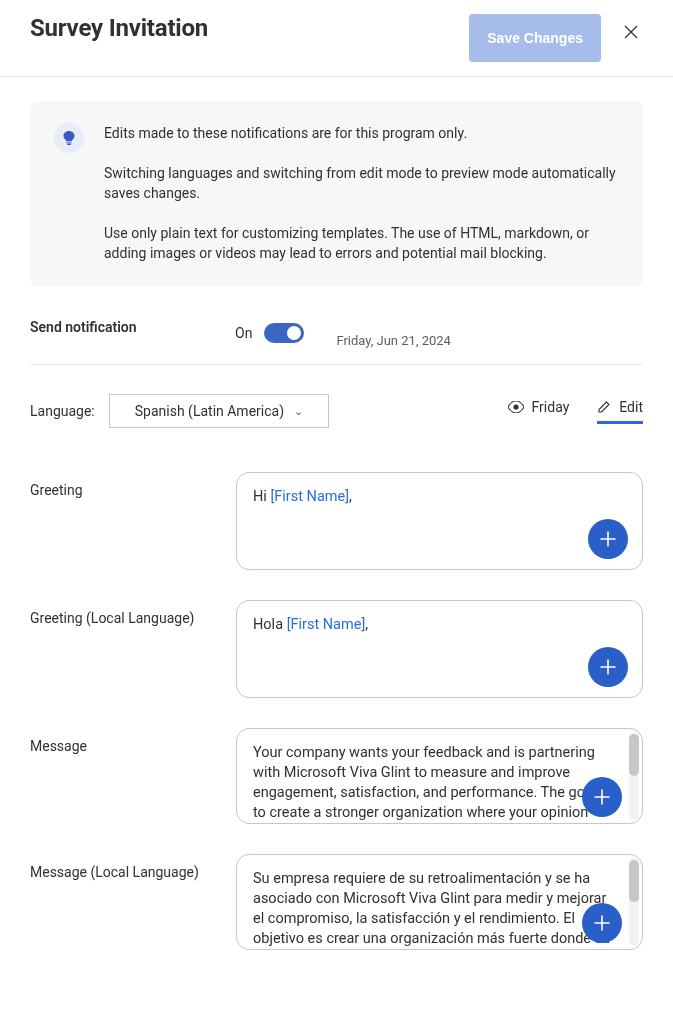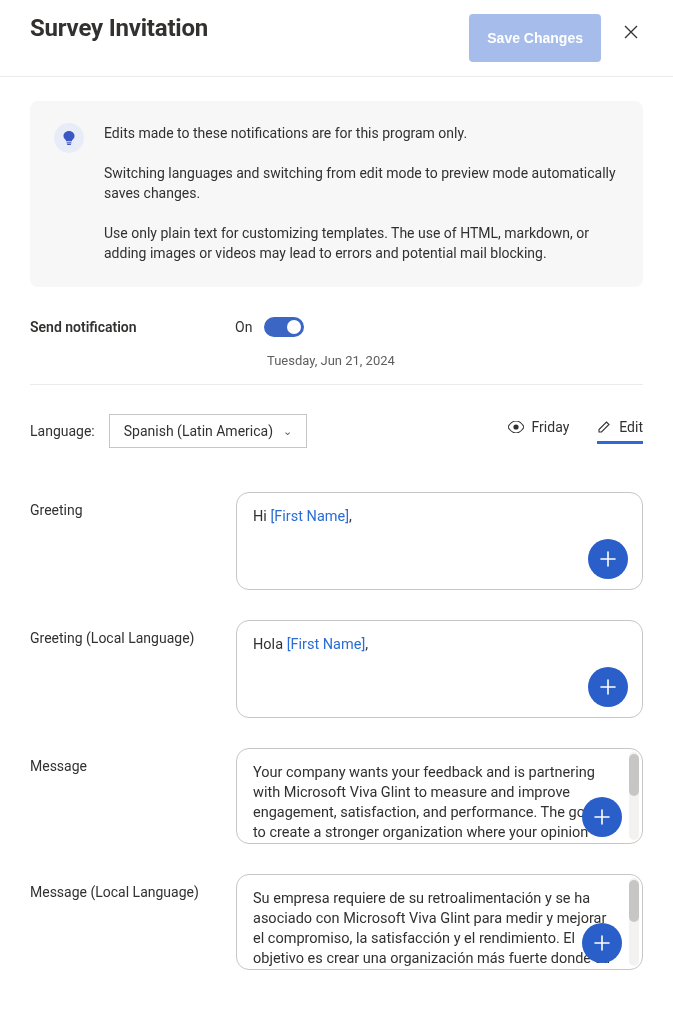--- a/index.html
+++ b/index.html
@@ -88,21 +88,21 @@
     margin-bottom: 16px;
   }
   .row-label {
     width: 185px;
     flex-shrink: 0;
     font-size: 14px;
     font-weight: 600;
     color: #323130;
     padding-top: 2px;
   }
-  .toggle-block { display: flex; flex-direction: column; }
+  .toggle-block { display: flex; flex-direction: row; }
   .toggle-line { display: flex; align-items: center; gap: 12px; }
   .toggle-state { font-size: 14px; color: #323130; }
   .toggle {
     width: 40px;
     height: 20px;
     border-radius: 10px;
     background: #3b66c4;
     position: relative;
     cursor: pointer;
   }
@@ -131,21 +131,21 @@
     align-items: center;
     justify-content: space-between;
     margin-bottom: 44px;
     margin-top: 29px;
   }
   .lang-left { display: flex; align-items: center; gap: 14px; }
   .lang-label { font-size: 14px; color: #323130; }
   .lang-select {
     border: 1px solid #c8c6c4;
     border-radius: 0;
-    padding: 8px 14px;
+    padding: 8px 25px;
     font-size: 14px;
     display: flex;
     align-items: center;
     gap: 10px;
     cursor: pointer;
     background: #fff;
   }
   .chev { font-size: 11px; color: #605e5c; }
   .mode-tabs { display: flex; align-items: center; gap: 28px; }
   .mode-tab {
@@ -260,21 +260,21 @@
 
     <div class="row">
       <div class="row-label">Send notification</div>
       <div class="toggle-block">
         <div class="toggle-line">
           <span class="toggle-state">On</span>
           <div class="toggle">
             <div class="toggle-knob"></div>
           </div>
         </div>
-        <div class="toggle-date">Tuesday, Jun 21, 2024</div>
+        <div class="toggle-date">Friday, Jun 21, 2024</div>
       </div>
     </div>
 
     <hr class="divider">
 
     <div class="lang-row">
       <div class="lang-left">
         <span class="lang-label">Language:</span>
         <div class="lang-select">
           <span>Spanish (Latin America)</span>

